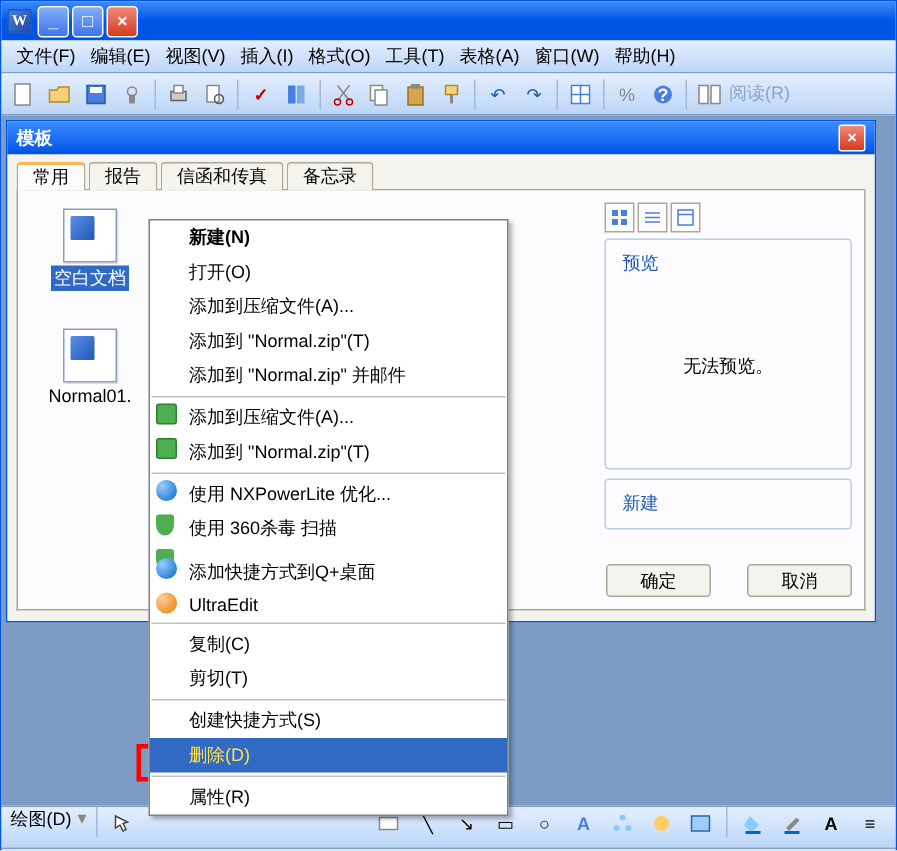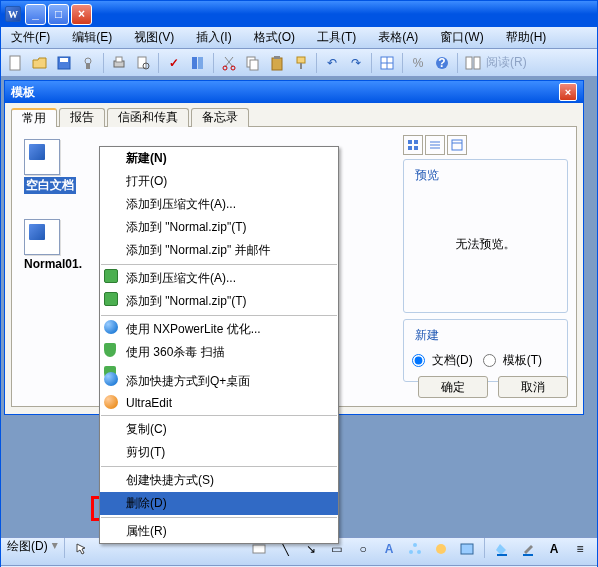--- a/index.html
+++ b/index.html
@@ -7,21 +7,21 @@
 
 .app-window { width: 598px; height: 567px; border: 1px solid #0054e3; background: #fff; position: relative; }
 .titlebar { height: 26px; background: linear-gradient(to bottom, #3c8cff 0%, #0054e3 50%, #0054e3 100%); display: flex; align-items: center; padding: 0 4px; }
 .titlebar .app-icon { width: 16px; height: 16px; margin-right: 4px; }
 .titlebar .title { color: #fff; font-weight: bold; flex: 1; }
 .caption-buttons { display: flex; gap: 2px; }
 .caption-btn { width: 21px; height: 21px; border: 1px solid #fff; border-radius: 3px; display: flex; align-items: center; justify-content: center; font-family: Arial; font-weight: bold; }
 .min-btn, .max-btn { background: linear-gradient(#82aefb, #3e74e8); color: #fff; }
 .close-btn { background: linear-gradient(#f08979, #d43b1c); color: #fff; }
 
-.menubar { height: 22px; background: linear-gradient(#e3efff, #bdd6f6); border-bottom: 1px solid #809ac9; padding: 0 6px; display: flex; align-items: center; gap: 14px; }
+.menubar { height: 22px; background: linear-gradient(#e3efff, #bdd6f6); border-bottom: 1px solid #809ac9; padding: 0 6px; display: flex; align-items: center; gap: 2px; }
 .menubar span { padding: 2px 4px; }
 
 .toolbar { height: 28px; background: linear-gradient(#e3efff, #bdd6f6); border-bottom: 1px solid #809ac9; display: flex; align-items: center; padding: 0 4px; gap: 2px; }
 .tb-btn { width: 22px; height: 22px; display: flex; align-items: center; justify-content: center; }
 .tb-sep { width: 1px; height: 20px; background: #a0b8dc; margin: 0 2px; }
 
 .workspace { background: #7d9cc5; height: 460px; position: relative; padding: 6px; }
 
 .dialog { position: absolute; top: 3px; left: 3px; width: 580px; height: 335px; border: 1px solid #0054e3; background: #fff; }
 .dialog-title { height: 22px; background: linear-gradient(#3c8cff, #0054e3); display: flex; align-items: center; padding: 0 6px; color: #fff; font-weight: bold; }
@@ -29,43 +29,43 @@
 .dlg-close { width: 18px; height: 18px; background: linear-gradient(#f08979, #d43b1c); color: #fff; border: 1px solid #fff; border-radius: 2px; display: flex; align-items: center; justify-content: center; font-family: Arial; font-weight: bold; font-size: 11px; }
 .dialog-body { padding: 4px 6px 6px 6px; background: #f4f3ee; height: calc(100% - 22px); position: relative; }
 
 .tab-strip { display: flex; border-bottom: 1px solid #aca899; }
 .tab { padding: 0 10px; border: 1px solid #aca899; border-bottom: none; margin-right: 2px; background: #f4f3ee; position: relative; top: 1px; border-radius: 3px 3px 0 0; }
 .tab.active { background: #fcfcfe; border-top: 2px solid #f6b850; }
 
 .tab-content { background: #fcfcfe; border: 1px solid #aca899; border-top: none; height: 280px; position: relative; padding: 8px; }
 
 .template-area { position: absolute; top: 8px; left: 8px; width: 370px; height: 265px; }
-.template-icon { display: inline-flex; flex-direction: column; align-items: flex-start; width: 72px; margin: 4px; font-weight: bold; }
+.template-icon { display: inline-flex; flex-direction: column; align-items: center; width: 72px; margin: 4px; }
 .template-icon .icn { width: 36px; height: 36px; }
 .template-icon .lbl { text-align: center; margin-top: 2px; }
 .template-icon.selected .lbl { background: #316ac5; color: #fff; padding: 0 2px; }
 
 .right-panel { position: absolute; right: 8px; top: 8px; width: 165px; }
 .view-btns { display: flex; gap: 2px; margin-bottom: 4px; }
 .vbtn { width: 20px; height: 20px; border: 1px solid #aca899; background: #fcfcfe; display: flex; align-items: center; justify-content: center; }
 
 .fieldset { border: 1px solid #b8cde6; border-radius: 3px; padding: 8px; margin-bottom: 6px; }
 .fieldset .legend { color: #2159b5; margin-top: -14px; background: #fcfcfe; display: inline-block; padding: 0 3px; }
 .preview-box { height: 120px; display: flex; align-items: center; justify-content: center; color: #000; }
 
 .radio-row { display: flex; align-items: center; gap: 5px; margin: 4px 0; }
 .radio-row input { margin-right: 2px; }
 
-.dlg-buttons { position: absolute; bottom: 8px; right: 8px; display: flex; gap: 10px; }
+.dlg-buttons { position: absolute; bottom: 8px; right: 8px; display: flex; gap: 24px; }
 .dlg-btn { width: 70px; height: 22px; border: 1px solid #aca899; background: #f4f3ee; border-radius: 3px; }
 
 
 .ctxmenu { position: absolute; top: 145px; left: 98px; width: 240px; background: #fff; border: 1px solid #808080; box-shadow: 2px 2px 3px rgba(0,0,0,0.3); z-index: 100; }
 .ctx-item { padding: 3px 8px 3px 26px; position: relative; white-space: nowrap; }
-.ctx-item.highlighted { background: #316ac5; color: #000000; }
+.ctx-item.highlighted { background: #316ac5; color: #fde047; }
 .ctx-sep { height: 1px; background: #c0c0c0; margin: 2px 1px; }
 .ctx-icon { position: absolute; left: 4px; top: 2px; width: 16px; height: 16px; }
 .ctx-highlight-box { position: absolute; border: 3px solid #ff0000; pointer-events: none; }
 
 .bottombar { height: 28px; background: linear-gradient(#e3efff, #bdd6f6); border-top: 1px solid #809ac9; display: flex; align-items: flex-start; padding: 0 6px; gap: 4px; }
 .statusbar { height: 22px; background: linear-gradient(#e3efff, #bdd6f6); border-top: 1px solid #809ac9; display: flex; align-items: center; padding: 0 8px; gap: 30px; color: #8ea3c5; }
 .statusbar span { color: #8a9dbf; }
 
 .word-icon { background: linear-gradient(135deg, #4a7edc, #1e4aa8); border: 1px solid #2159b5; border-radius: 2px; position: relative; }
 .word-icon::after { content: "W"; color: #fff; font-weight: bold; position: absolute; top: 50%; left: 50%; transform: translate(-50%, -50%); font-family: "Times New Roman"; }
@@ -262,30 +262,20 @@
                     <line x1="1" y1="4" x2="11" y2="4" stroke="#4a7edc"></line>
                   </svg>
                 </div>
             </div>
             <div class="fieldset">
               <div class="legend">预览</div>
               <div class="preview-box">无法预览。</div>
             </div>
             <div class="fieldset">
               <div class="legend">新建</div>
-              <div style="display:flex; gap:10px; margin-top:4px;">
-                <label class="radio-row">
-                    <input type="radio" checked="" style="">
-                    <span>文档(D)</span>
-                  </label>
-                <label class="radio-row">
-                    <input type="radio" style="">
-                    <span>模板(T)</span>
-                  </label>
-              </div>
             </div>
           </div>
 
           <div class="dlg-buttons">
             <button class="dlg-btn">确定</button>
             <button class="dlg-btn">取消</button>
           </div>
         </div>
       </div>
     </div>

